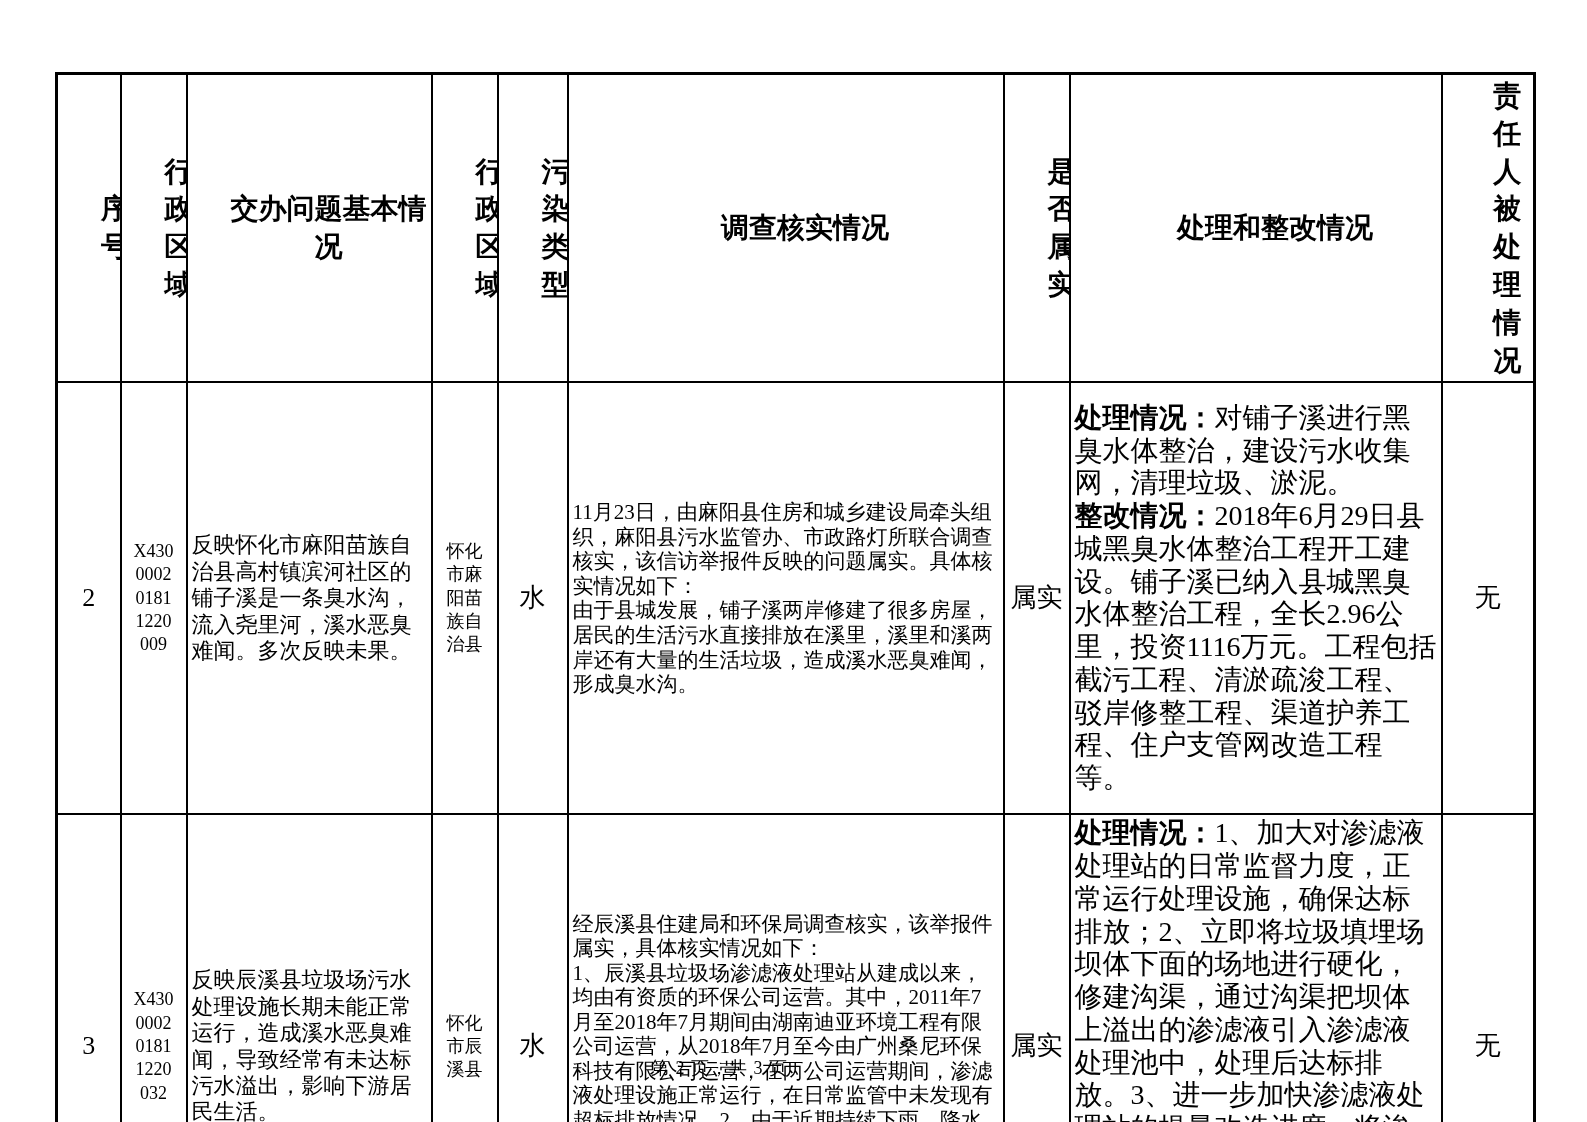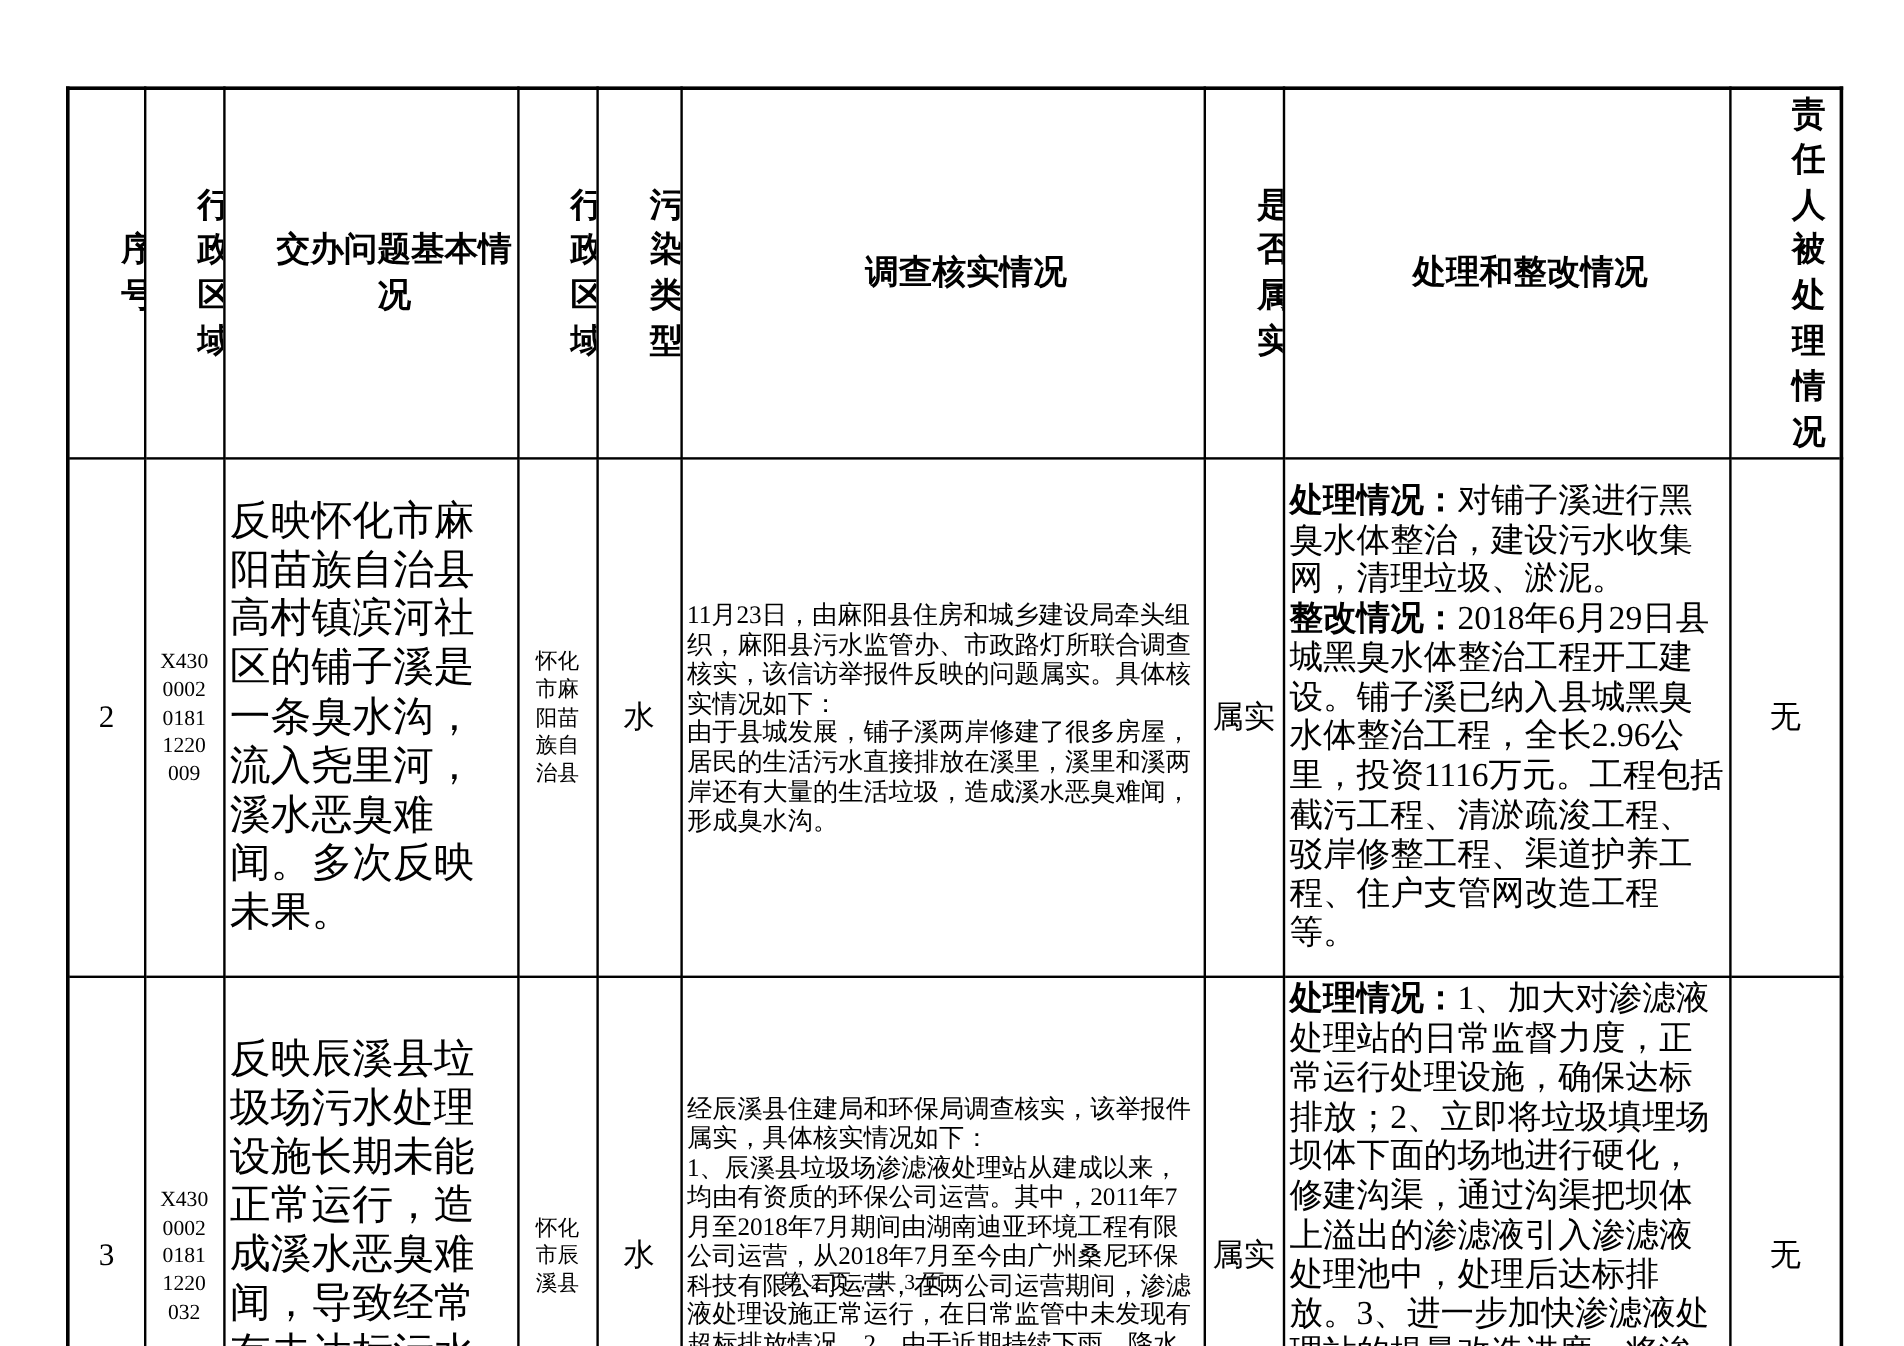--- a/index.html
+++ b/index.html
@@ -48,21 +48,21 @@
     line-height: 1.25;
   }
   td.prewrap-center {
     text-align: center;
     font-size: 18px;
     line-height: 1.3;
     white-space: pre-line;
   }
   td.problem {
     text-align: left;
-    font-size: 34px;
+    font-size: 22px;
     line-height: 1.2;
     padding: 2px 5px;
   }
   td.investigation {
     text-align: left;
     font-size: 21px;
     line-height: 1.17;
     white-space: pre-line;
     padding: 2px 7px;
     border-radius: 30px;

